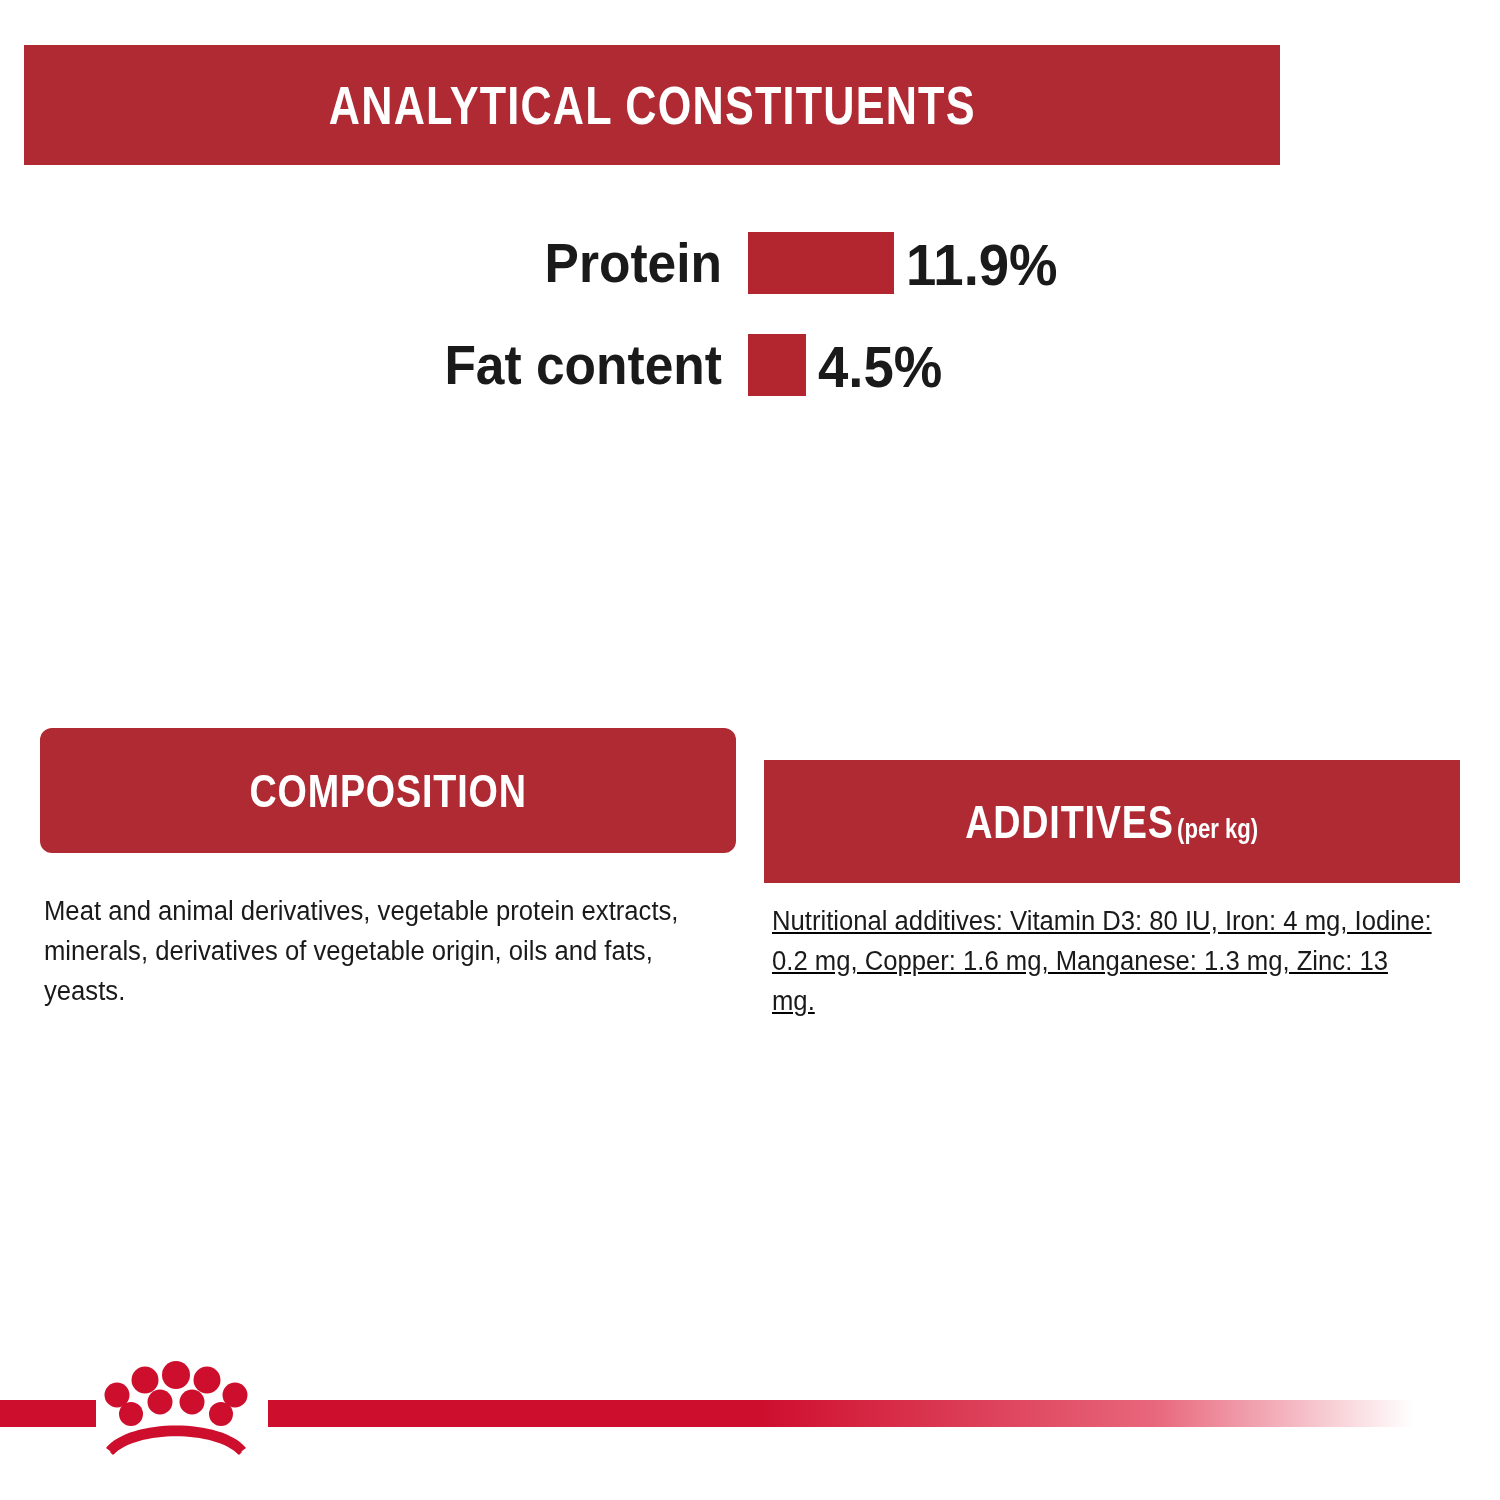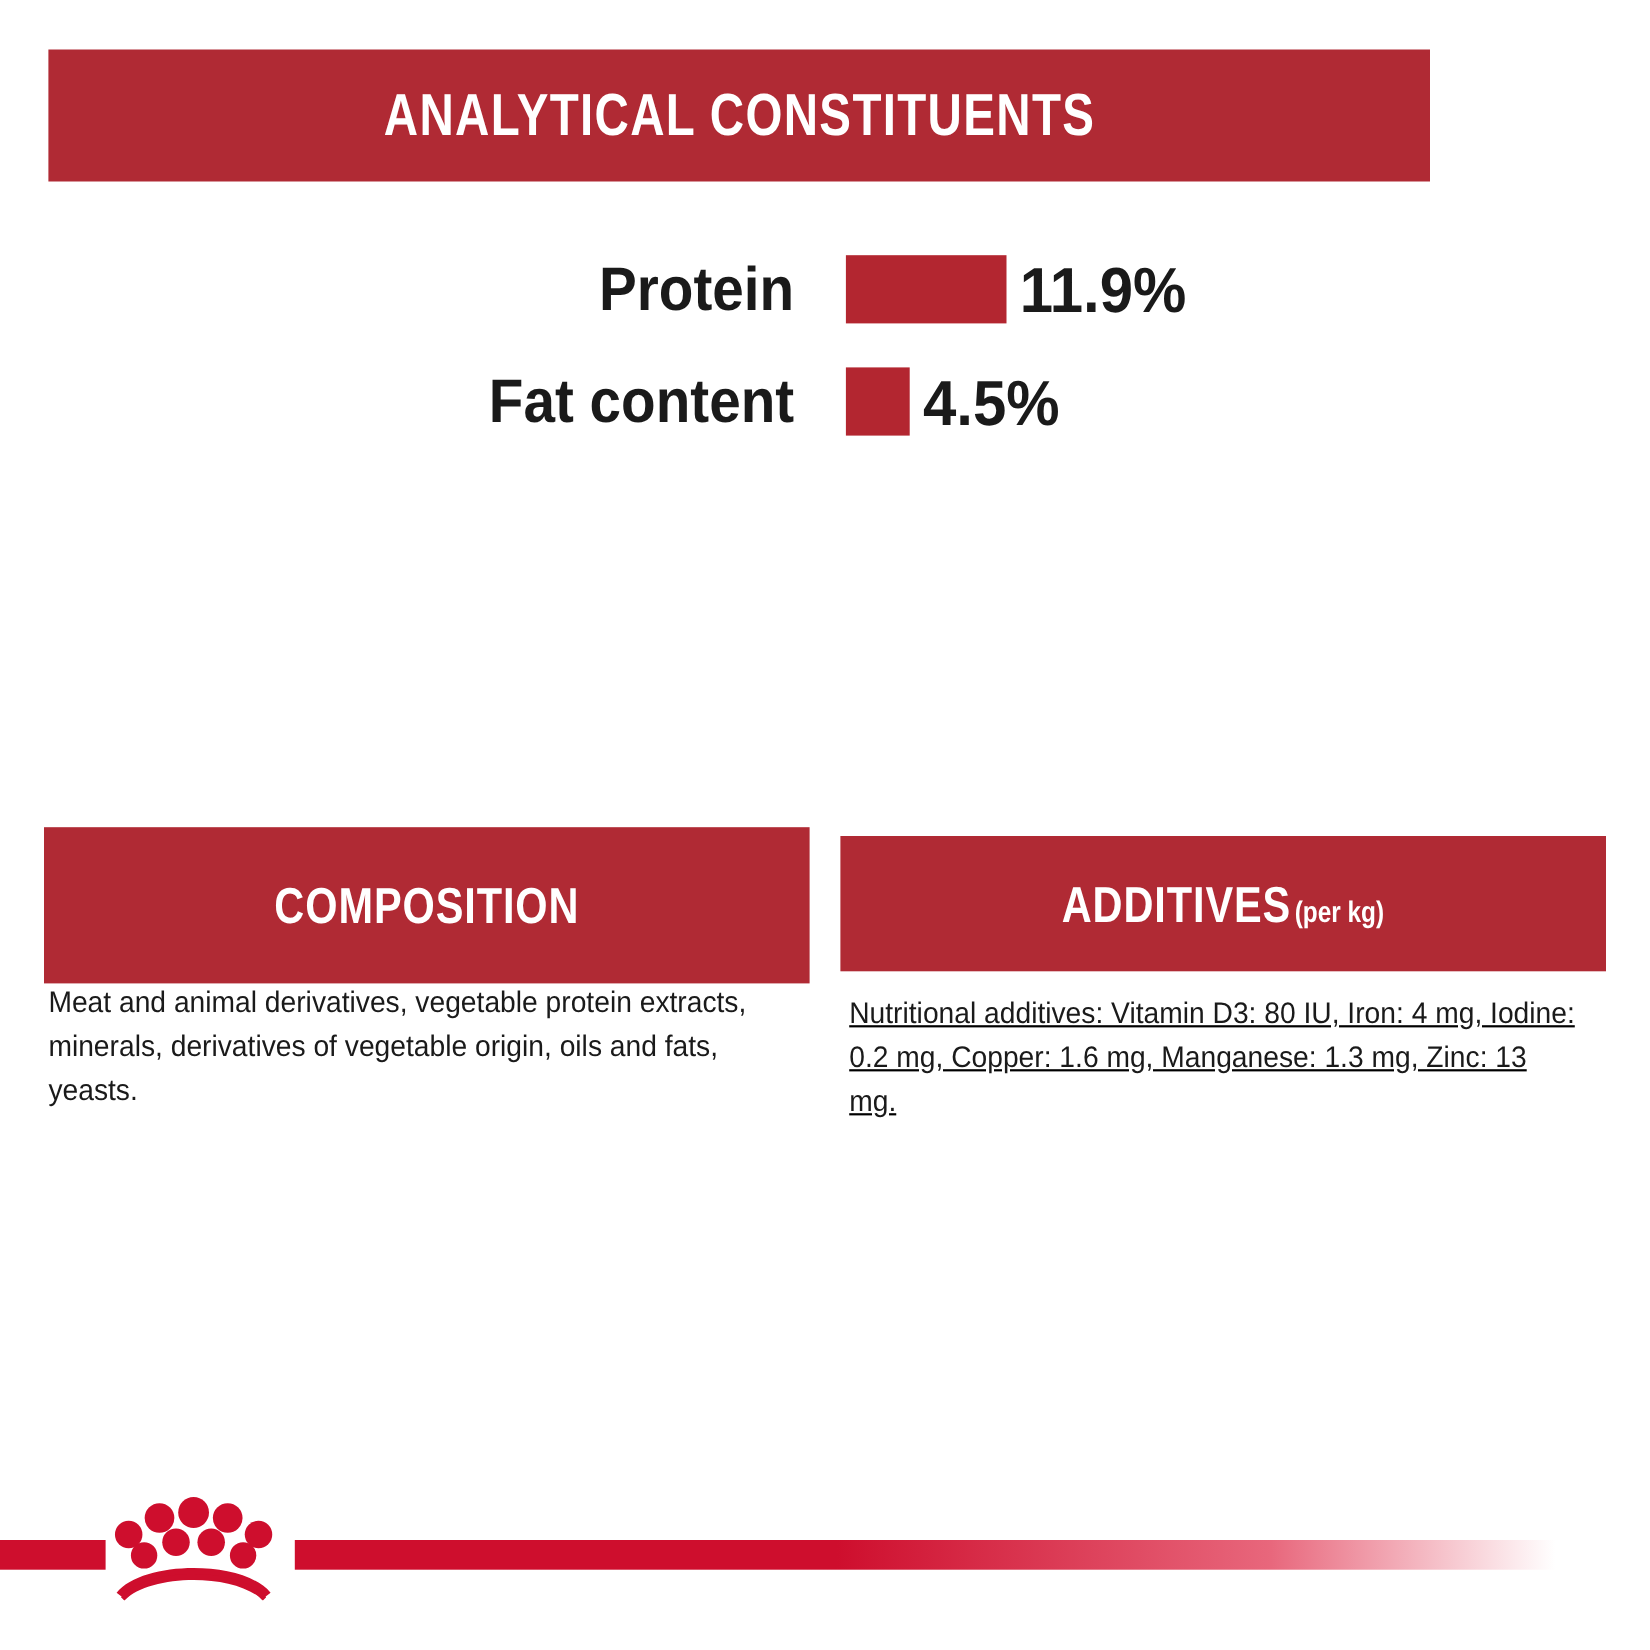--- a/index.html
+++ b/index.html
@@ -19,21 +19,21 @@
   .banner {
     background: #b02a34;
     display: flex;
     align-items: center;
     justify-content: center;
     box-sizing: border-box;
   }
 
   #header-banner {
     position: absolute;
-    left: 44px;
+    left: 24px;
     top: 45px;
     width: 1256px;
     height: 120px;
   }
   #header-banner .banner-title {
     color: #ffffff;
     font-size: 54px;
     font-weight: 700;
     letter-spacing: 1.5px;
     transform: scaleX(0.80);
@@ -46,21 +46,20 @@
   #constituents {
     position: absolute;
     left: 0;
     top: 212px;
     width: 1500px;
   }
   .bar-row {
     display: flex;
     align-items: center;
     height: 102px;
-    gap: 21px;
   }
   .bar-label {
     width: 722px;
     text-align: right;
     font-size: 56px;
     font-weight: 700;
     color: #1a1a1a;
     line-height: 1;
     transform: scaleX(0.92);
     transform-origin: right center;
@@ -84,23 +83,24 @@
     margin-left: 12px;
     transform: scaleX(0.94);
     transform-origin: left center;
     white-space: nowrap;
   }
 
   
   #comp-banner {
     position: absolute;
     left: 40px;
-    top: 752px;
+    top: 728px;
     width: 696px;
-    height: 142px;
+    height: 125px;
+    border-radius: 12px;
   }
   #add-banner {
     position: absolute;
     left: 764px;
     top: 760px;
     width: 696px;
     height: 123px;
   }
   .sub-title {
     color: #ffffff;

